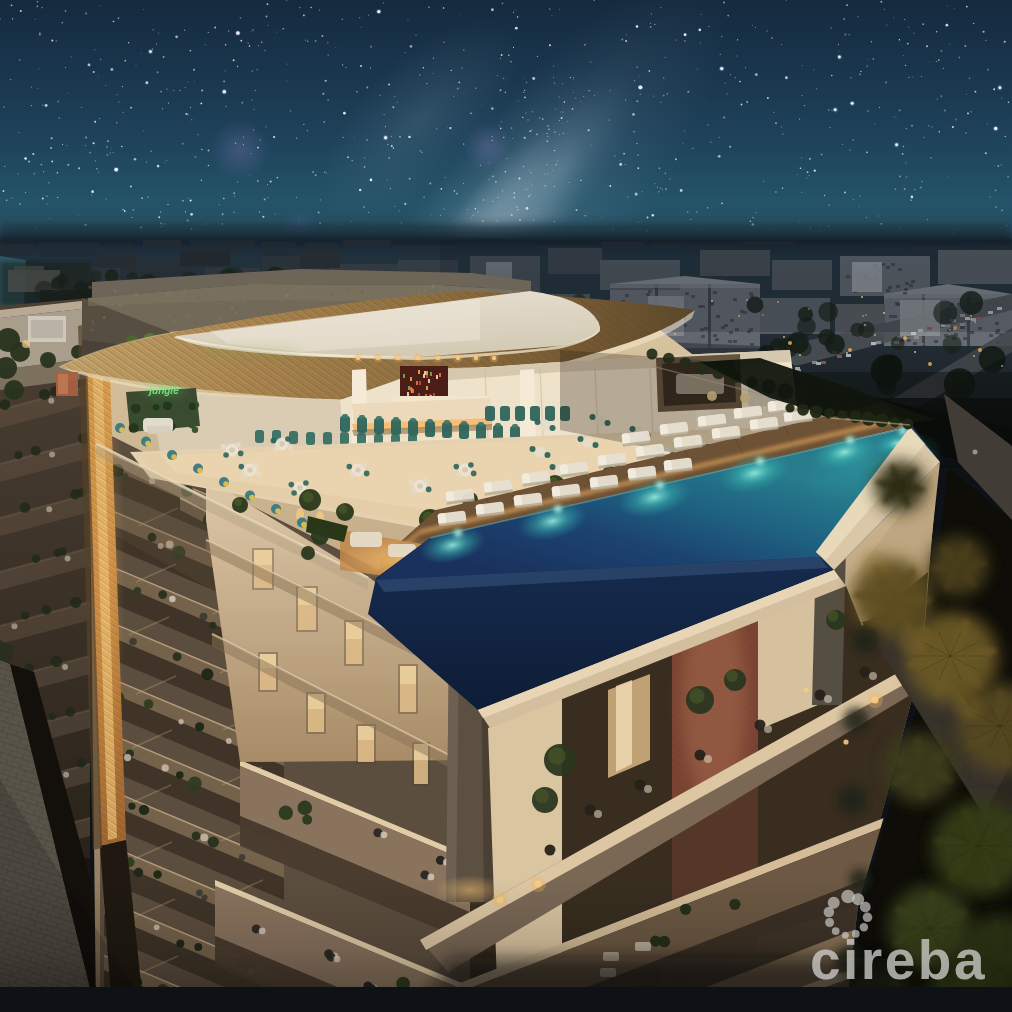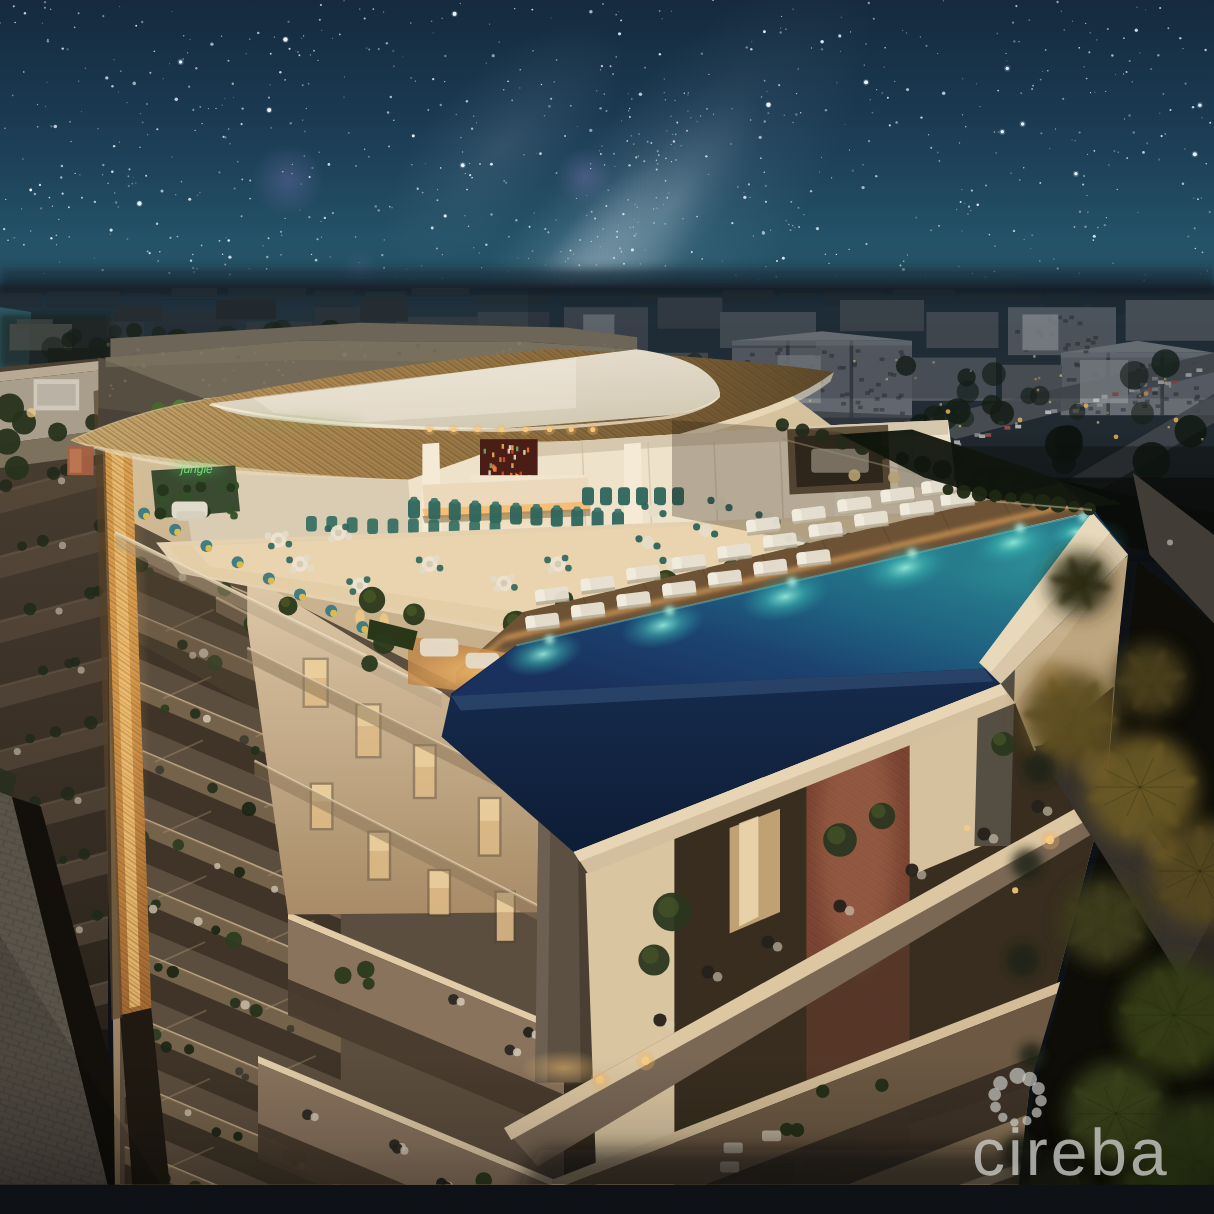--- a/index.html
+++ b/index.html
@@ -1,15 +1,15 @@
 <!DOCTYPE html>
 <html><head><meta charset="utf-8"><title>render</title>
 <style>html,body{margin:0;padding:0;background:#0e1216;}
 *{font-family:"Liberation Sans",sans-serif;}
-#stage{width:1012px;height:987px;overflow:hidden;position:relative;}</style></head>
+#stage{width:1012px;height:987px;overflow:hidden;position:relative;font-weight:bold;}</style></head>
 <body>
 <div id="stage">
 <svg width="1012" height="1012" viewBox="0 0 1012 1012">
 <defs>
 <linearGradient id="sky" x1="0" y1="0" x2="0" y2="1">
  <stop offset="0" stop-color="#152a3e"></stop>
  <stop offset=".35" stop-color="#1a3850"></stop>
  <stop offset=".62" stop-color="#1f465d"></stop>
  <stop offset=".80" stop-color="#245268"></stop>
  <stop offset=".92" stop-color="#275266"></stop>

